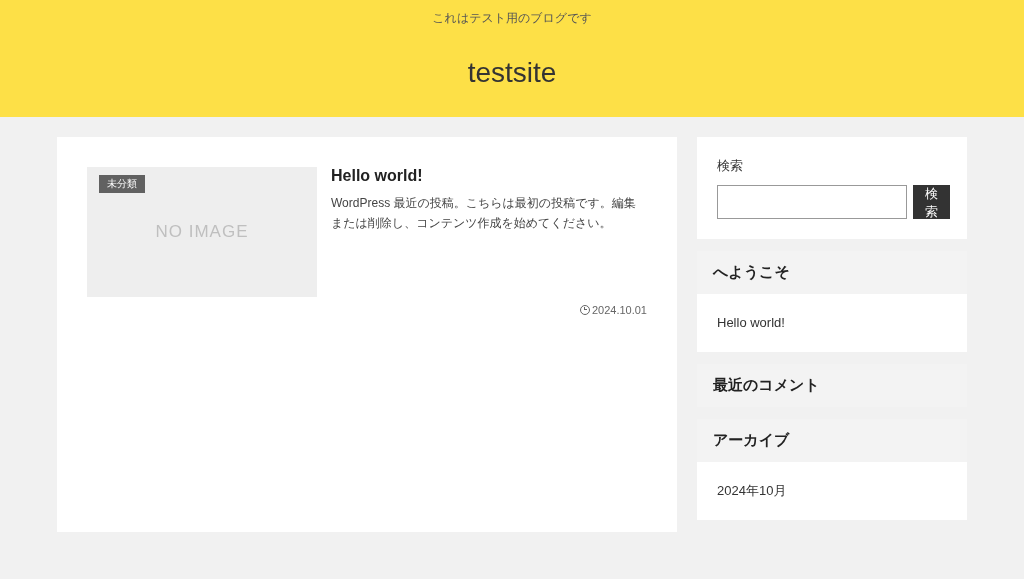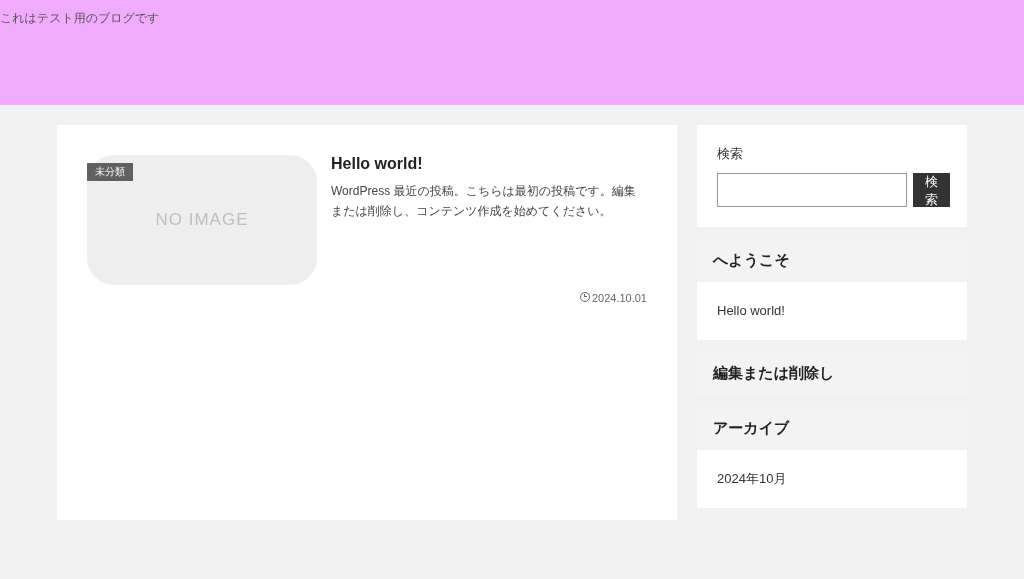--- a/index.html
+++ b/index.html
@@ -1,34 +1,34 @@
 <!DOCTYPE html>
 <html><head>
   <meta charset="utf-8">
   <style>
     * { margin: 0; padding: 0; box-sizing: border-box; }
     body { font-family: "Hiragino Kaku Gothic ProN", "Meiryo", sans-serif; color: #333; background: #fff; }
     
-    .header { background: #f0abfc; padding: 10px 0 48px; }
+    .header { background: #fde047; padding: 10px 0 28px; text-align: center; }
     .tagline { font-size: 12px; color: #555; margin-bottom: 30px; }
     .site-title { font-size: 28px; color: #333; font-weight: normal; }
     
     .content-wrap { background: #f1f1f1; padding: 20px 0; min-height: 480px; }
     .container { max-width: 910px; margin: 0 auto; display: flex; gap: 20px; }
     
     .main { flex: 1; background: #fff; padding: 30px; }
     
     .post-item { display: flex; gap: 14px; }
     .thumb-wrap { position: relative; width: 230px; flex-shrink: 0; }
-    .category-tag { position: absolute; top: 8px; left: 0; background: #616161; color: #fff; font-size: 10px; padding: 2px 8px; }
-    .thumb { width: 230px; height: 130px; background: #eee; display: flex; align-items: center; justify-content: center; color: #bfbfbf; font-size: 17px; letter-spacing: 1px; font-family: Arial, sans-serif; border-radius: 27px; }
+    .category-tag { position: absolute; top: 8px; left: 12px; background: #616161; color: #fff; font-size: 10px; padding: 2px 8px; }
+    .thumb { width: 230px; height: 130px; background: #eee; display: flex; align-items: center; justify-content: center; color: #bfbfbf; font-size: 17px; letter-spacing: 1px; font-family: Arial, sans-serif; }
     .post-body { flex: 1; display: flex; flex-direction: column; }
     .post-title { font-size: 16px; font-weight: bold; color: #222; margin-bottom: 8px; }
     .post-excerpt { font-size: 12px; color: #444; line-height: 1.7; }
-    .post-date { font-size: 11px; color: #666; text-align: right; margin-top: 70px; display: flex; justify-content: flex-end; gap: 2px; }
+    .post-date { font-size: 11px; color: #666; text-align: right; margin-top: 70px; display: flex; align-items: center; justify-content: flex-end; gap: 2px; }
     .clock-icon { width: 10px; height: 10px; border: 1px solid #666; border-radius: 50%; position: relative; display: inline-block; }
     .clock-icon::before { content: ""; position: absolute; top: 1px; left: 3px; width: 1px; height: 3px; background: #666; }
     .clock-icon::after { content: ""; position: absolute; top: 3px; left: 3px; width: 3px; height: 1px; background: #666; }
     
     .sidebar { width: 270px; flex-shrink: 0; }
     .widget { background: #fff; margin-bottom: 12px; }
     .widget-pad { padding: 20px; }
     .widget-title { background: #f3f3f3; padding: 12px 16px; font-size: 15px; font-weight: bold; color: #222; }
     .widget-body { padding: 18px 20px; font-size: 13px; color: #333; line-height: 1.7; }
     
@@ -37,20 +37,21 @@
     .search-input { flex: 1; border: 1px solid #999; padding: 6px; font-size: 13px; height: 34px; }
     .search-btn { background: #333; color: #fff; border: none; padding: 0 12px; font-size: 13px; cursor: pointer; height: 34px; }
     
     .widget-body a { color: #1a5fb4; text-decoration: underline; }
   </style>
 </head>
 <body>
 
 <div class="header">
   <div class="tagline">これはテスト用のブログです</div>
+  <h1 class="site-title">testsite</h1>
 </div>
 
 <div class="content-wrap">
   <div class="container">
 
     <main class="main">
       <article class="post-item">
         <div class="thumb-wrap">
           <span class="category-tag">未分類</span>
           <div class="thumb">NO IMAGE</div>
@@ -77,21 +78,21 @@
       </div>
 
       <div class="widget">
         <div class="widget-title">へようこそ</div>
         <div class="widget-body">
           <span>Hello world!</span>
         </div>
       </div>
 
       <div class="widget">
-        <div class="widget-title">編集または削除し</div>
+        <div class="widget-title">最近のコメント</div>
       </div>
 
       <div class="widget">
         <div class="widget-title">アーカイブ</div>
         <div class="widget-body">
           <span>2024年10月</span>
         </div>
       </div>
 
     </aside>

